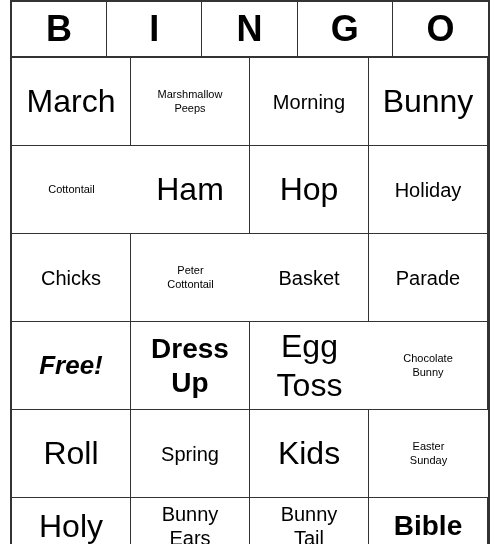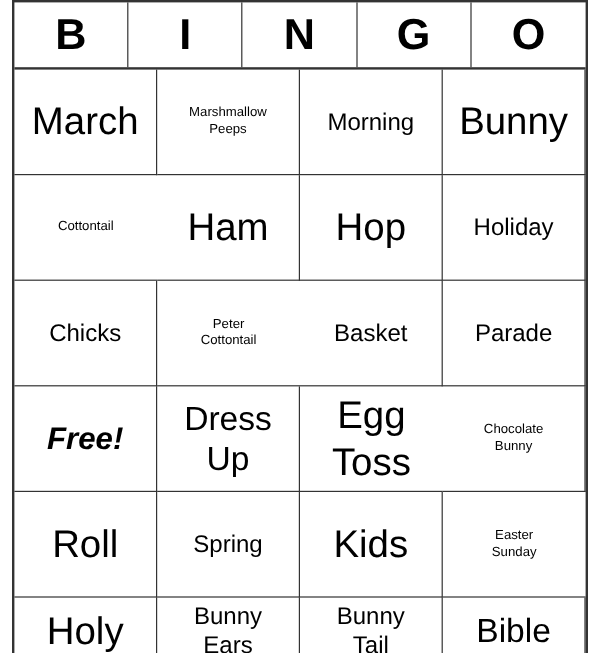--- a/index.html
+++ b/index.html
@@ -51,21 +51,21 @@
     }
     .bingo-cell:nth-child(n+21) {
       border-bottom: none;
     }
     .cell-text {
       font-size: 14px;
       line-height: 1.2;
     }
     .cell-text.large {
       font-size: 28px;
-      font-weight: normal;
+      font-weight: bold;
     }
     .cell-text.xlarge {
       font-size: 32px;
       font-weight: normal;
     }
     .cell-text.small {
       font-size: 11px;
     }
     .cell-text.medium {
       font-size: 20px;

